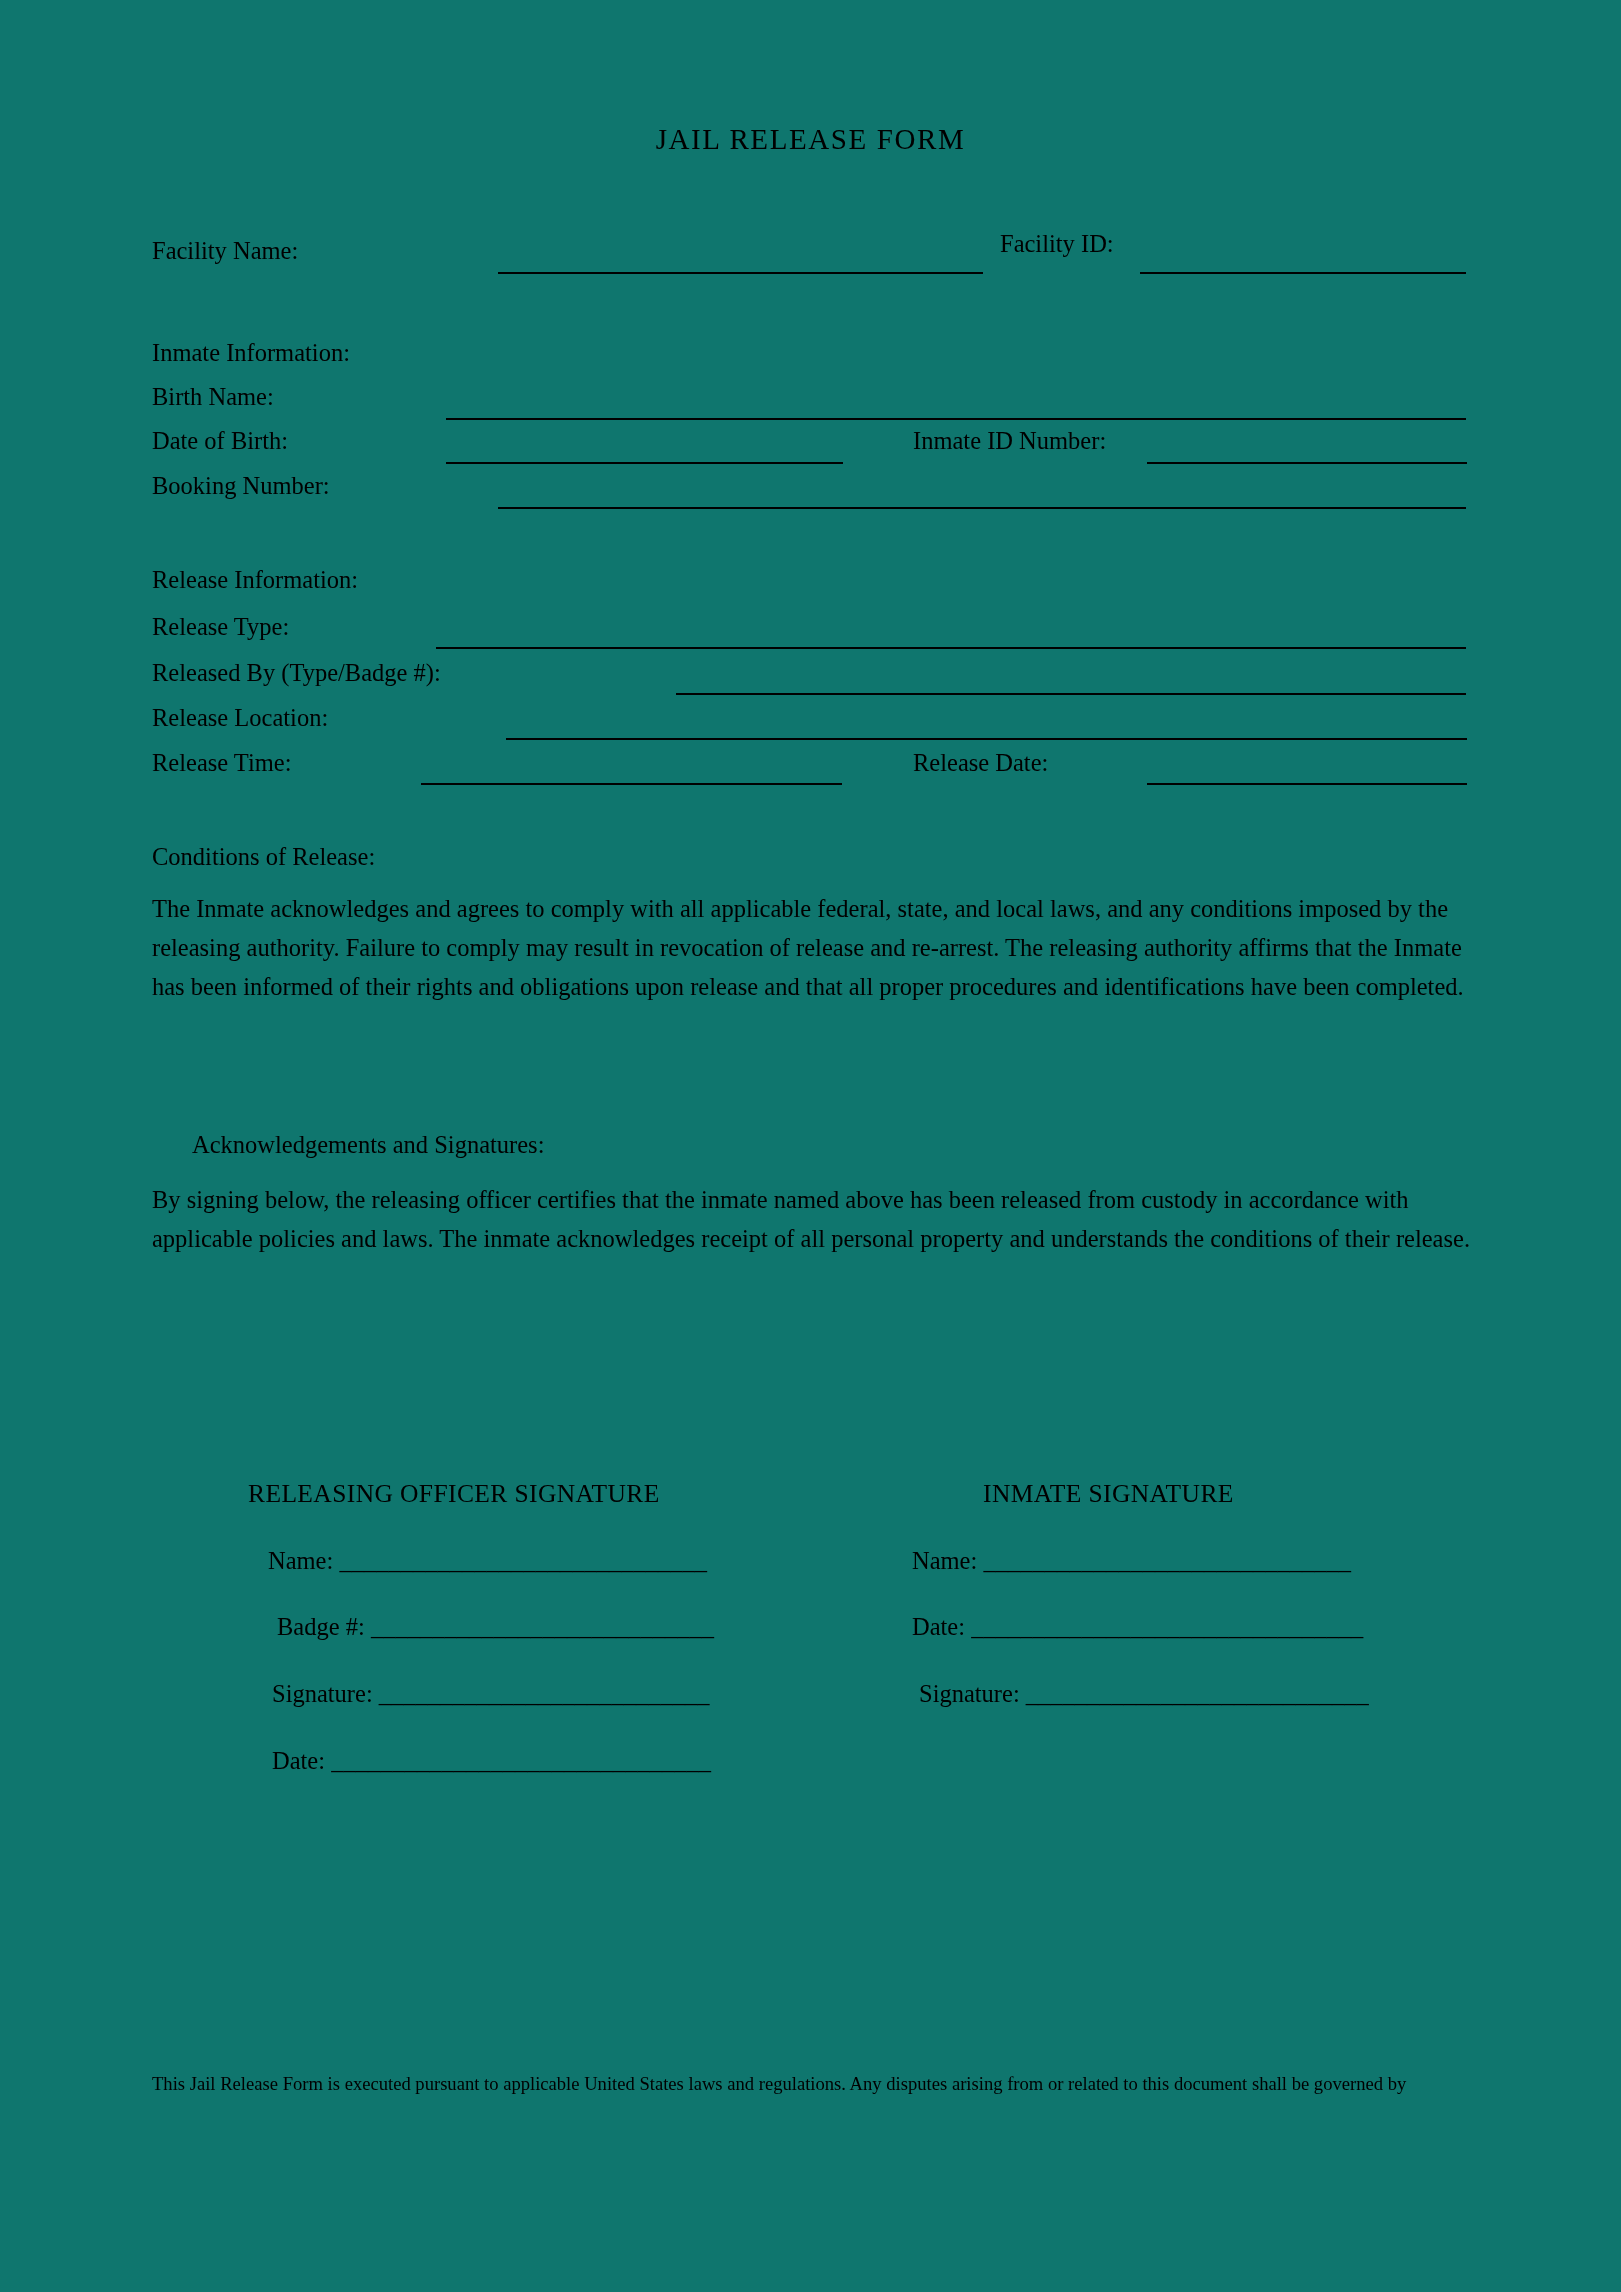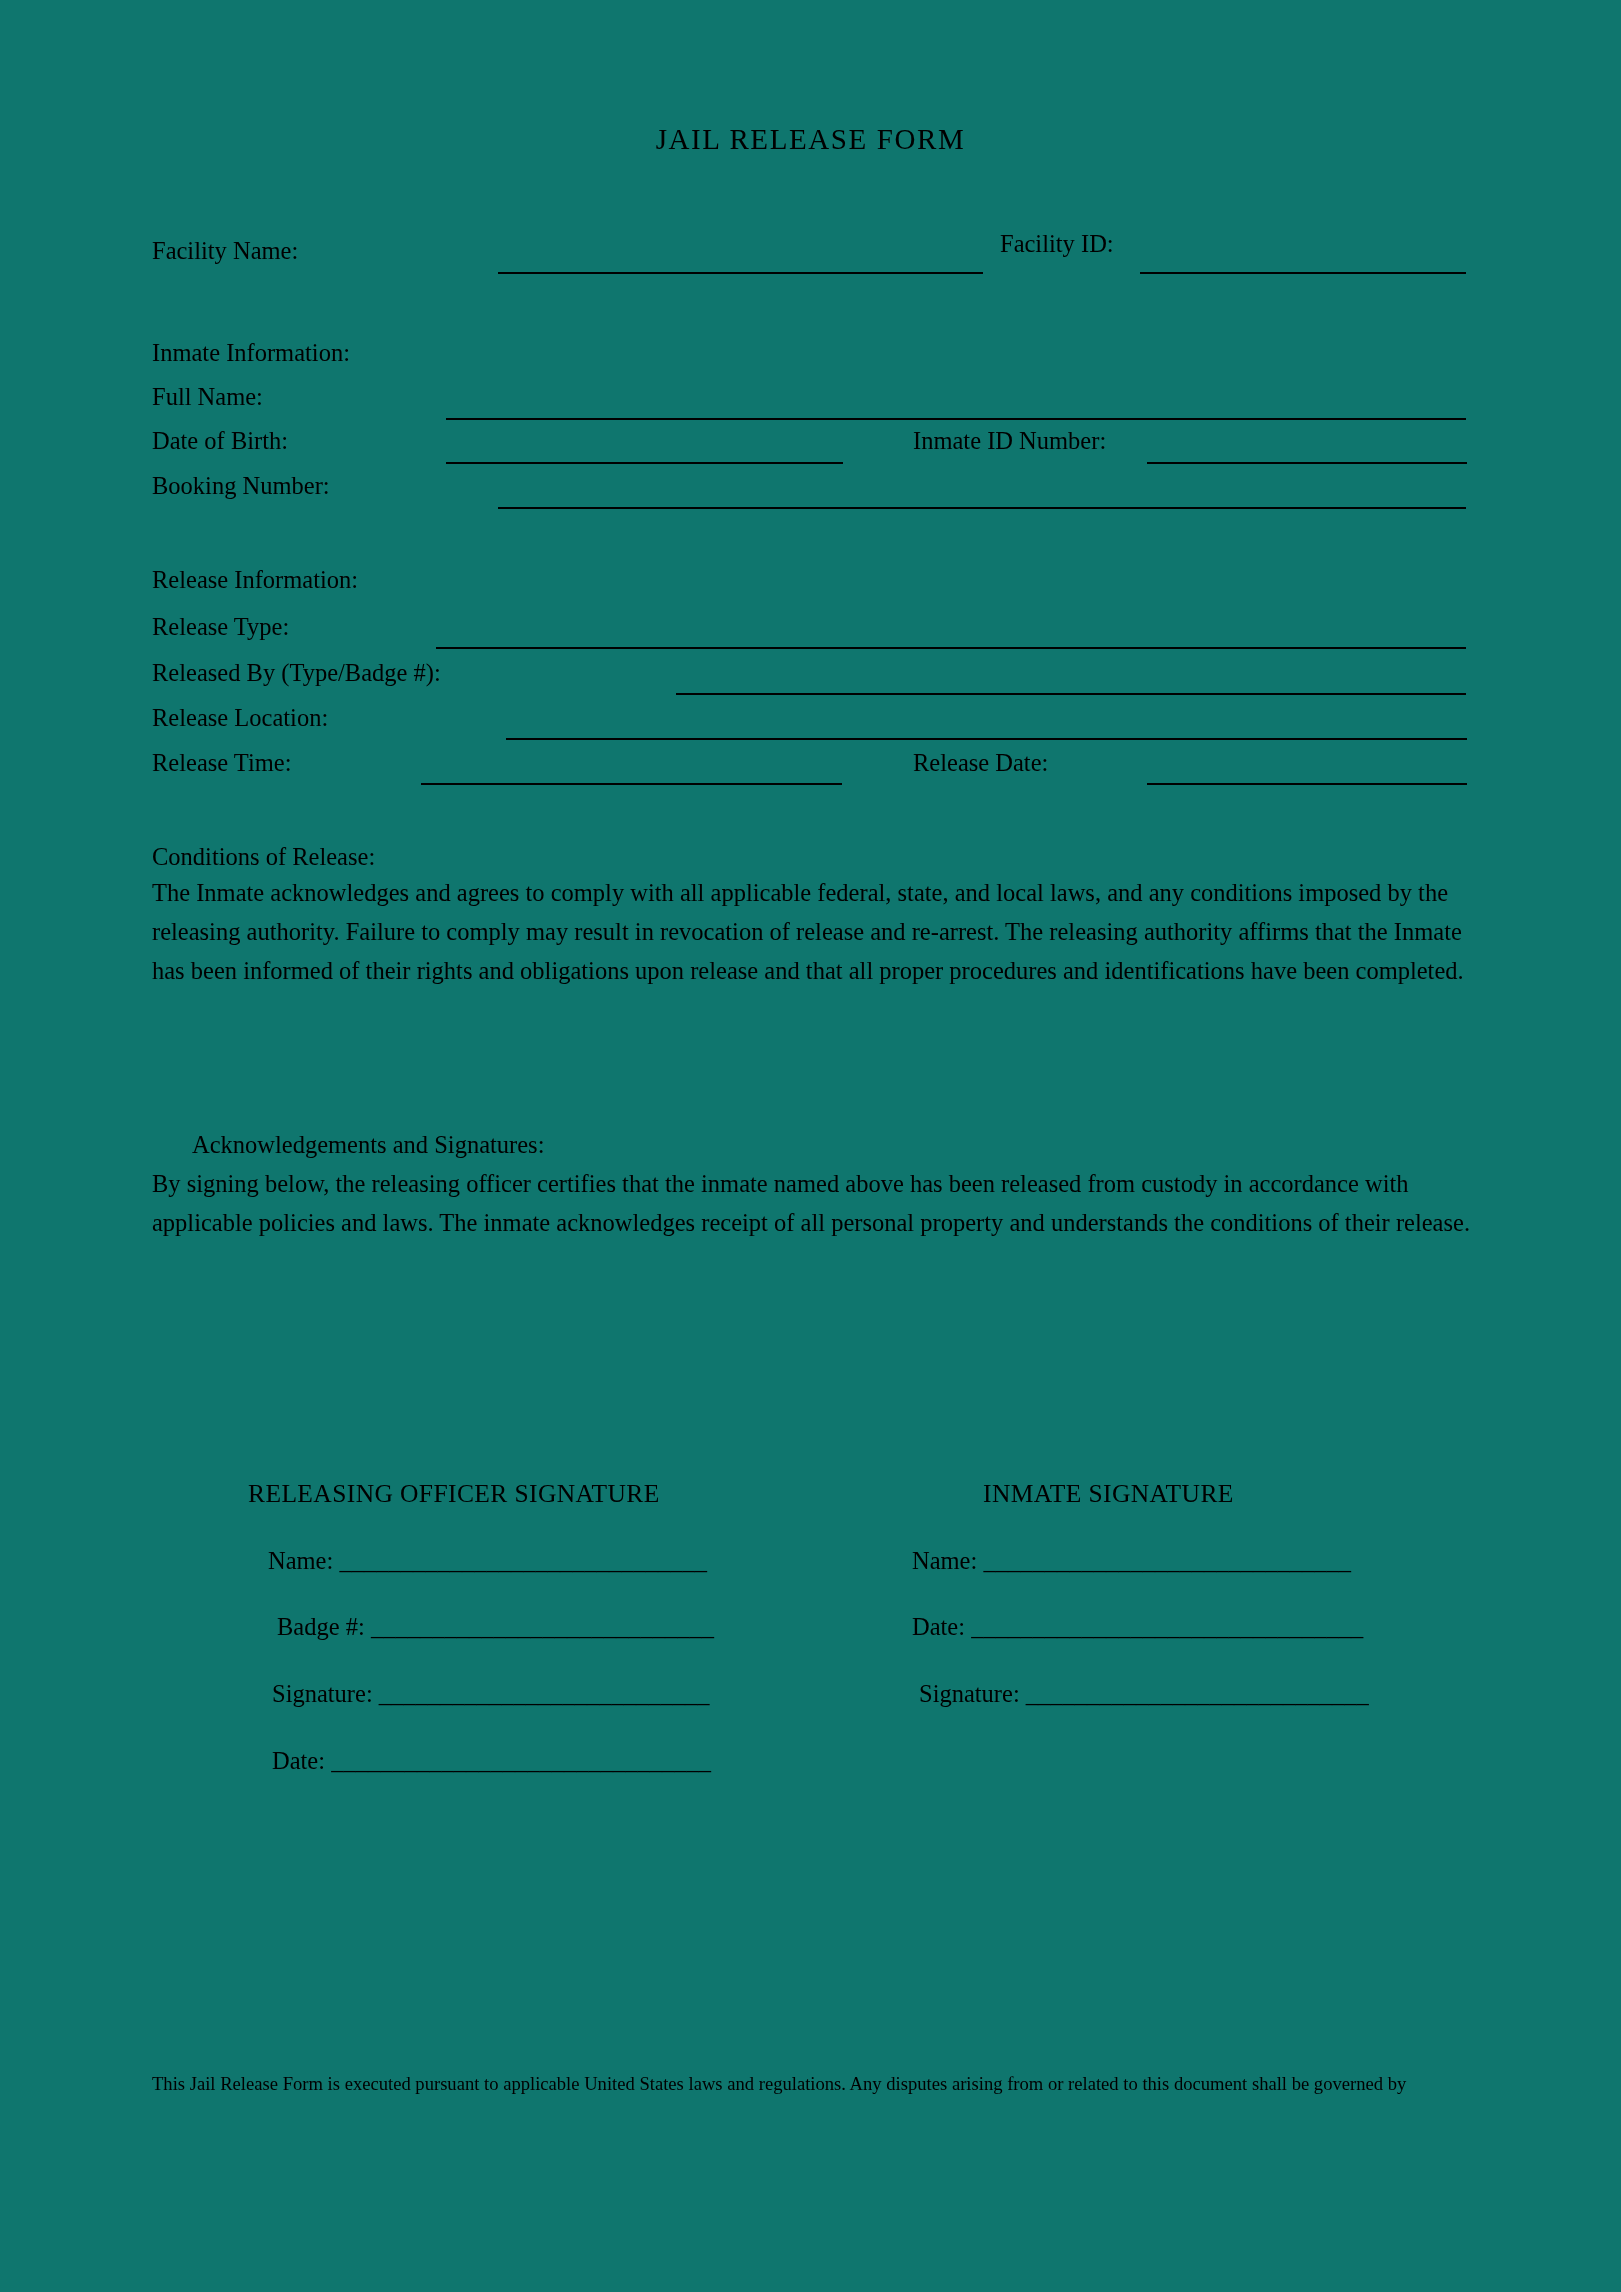--- a/index.html
+++ b/index.html
@@ -55,20 +55,21 @@
   }
 
   
   .para {
     position: absolute;
     left: 152px;
     width: 1318px;
     font-size: 24.5px;
     line-height: 39px;
     text-align: left;
+    margin-top: 16px;
   }
 
   
   .sig-heading {
     position: absolute;
     font-size: 25.5px;
     letter-spacing: 0.4px;
     line-height: 1;
     white-space: nowrap;
   }
@@ -99,21 +100,21 @@
   <div class="doc-title">JAIL RELEASE FORM</div>
 
   <div class="field-label" style="left:152px; top:239px;">Facility Name:</div>
   <div class="rule" style="left:498px; top:272px; width:485px;"></div>
 
   <div class="field-label" style="left:1000px; top:232px;">Facility ID:</div>
   <div class="rule" style="left:1140px; top:272px; width:326px;"></div>
 
   <div class="section-heading" style="left:152px; top:341px;">Inmate Information:</div>
 
-  <div class="field-label" style="left:152px; top:385px;">Full Name:</div>
+  <div class="field-label" style="left:152px; top:385px;">Birth Name:</div>
   <div class="rule" style="left:446px; top:418px; width:1020px;"></div>
 
   <div class="field-label" style="left:152px; top:429px;">Date of Birth:</div>
   <div class="rule" style="left:446px; top:462px; width:397px;"></div>
 
   <div class="field-label" style="left:913px; top:429px;">Inmate ID Number:</div>
   <div class="rule" style="left:1147px; top:462px; width:320px;"></div>
 
   <div class="field-label" style="left:152px; top:474px;">Booking Number:</div>
   <div class="rule" style="left:498px; top:507px; width:968px;"></div>

